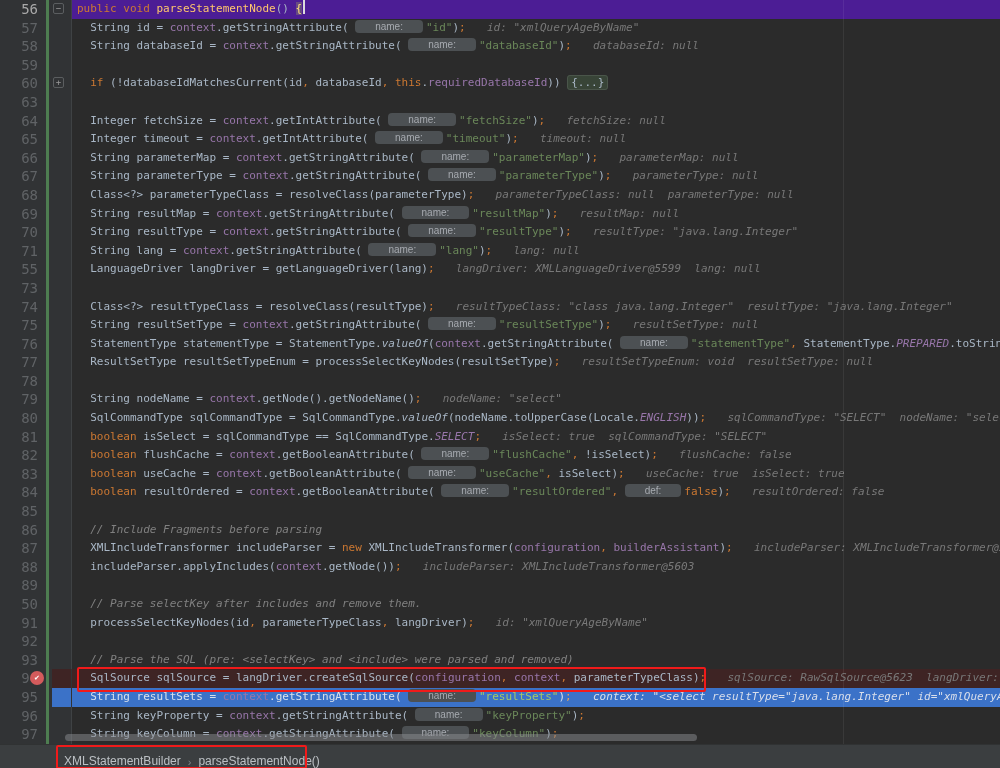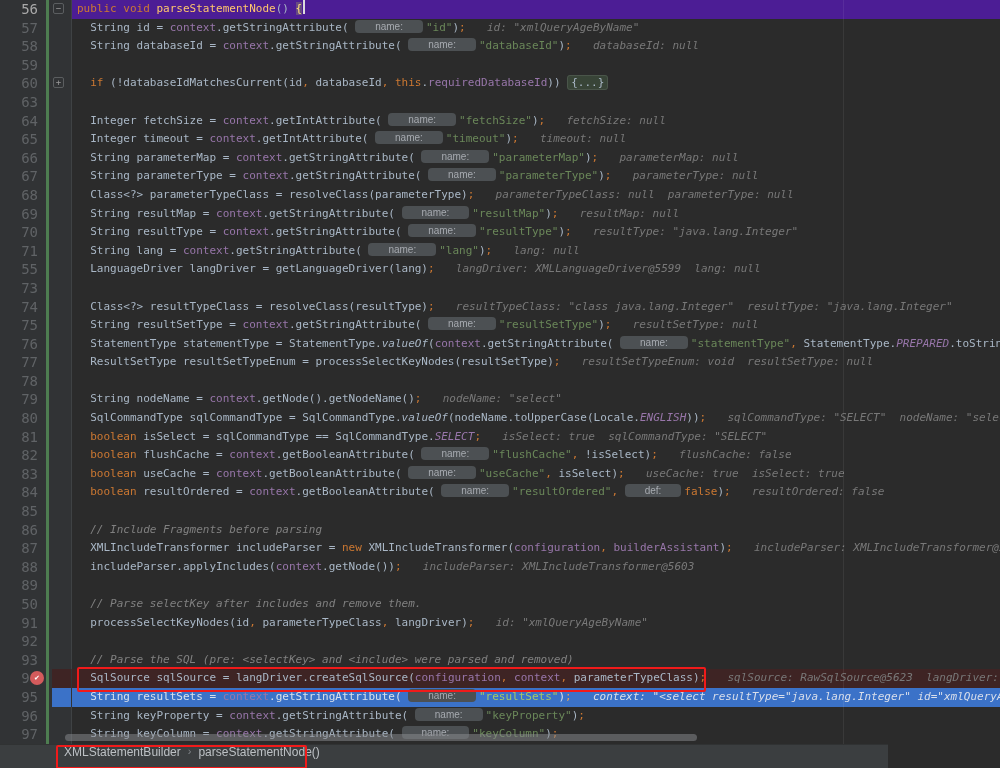--- a/index.html
+++ b/index.html
@@ -42,22 +42,22 @@
     background:#4c5053;color:#a6aab0;border-radius:4px;padding:0 20px;margin-right:3px;transform:translateY(-1px)}
   .exec .tk-pl{color:#d8e0ec}
   .exec .tk-str{color:#a3c76a}
   .exec .tk-pun{color:#e0a060}
   
   #margin-guide{position:absolute;left:843px;top:0;width:1px;height:744px;background:rgba(255,255,255,.07);z-index:5;pointer-events:none}
   #hscrollbar{position:absolute;left:65px;top:734px;width:632px;height:7px;background:rgba(139,142,146,.5);border-radius:3.5px;z-index:8}
   #bp-annotation{position:absolute;left:77px;top:667px;width:625px;height:21px;border:2px solid #f11a1a;border-radius:2px;z-index:7;pointer-events:none}
   #bc-annotation{position:absolute;left:56px;top:745px;width:247px;height:20px;border:2px solid #f11a1a;border-radius:2px;z-index:9;pointer-events:none}
   
-  #breadcrumbs{position:absolute;left:0;bottom:0;width:888px;height:24px;background:#3b3e40;border-top:1px solid #303233;
-    box-sizing:border-box;display:flex;align-items:flex-start;padding-left:64px;
+  #breadcrumbs{position:absolute;left:0;bottom:0;width:1000px;height:24px;background:#3b3e40;border-top:1px solid #303233;
+    box-sizing:border-box;display:flex;align-items:flex-end;padding-left:64px;
     font-family:"Liberation Sans",sans-serif;font-size:12px;color:#bcc0c4}
   .bc-item{cursor:pointer}
   .bc-sep{color:#7f8387;margin:0 7px;font-size:11px}
 </style>
 </head>
 <body>
 
 <div id="editor">
   <div>
       <div class="row current"><div class="gutter"><span class="ln">56</span><span class="vcs"></span><span class="gicon fold-collapse">−</span></div><div class="codeline"><span class="tk-kw">public void </span><span class="tk-mth">parseStatementNode</span><span class="tk-pl">() </span><span class="tk-brace">{</span><span class="tk-caret"></span></div></div>

